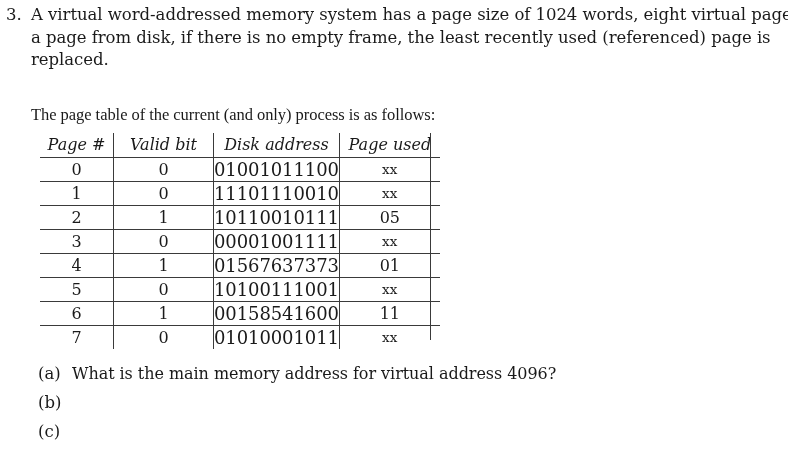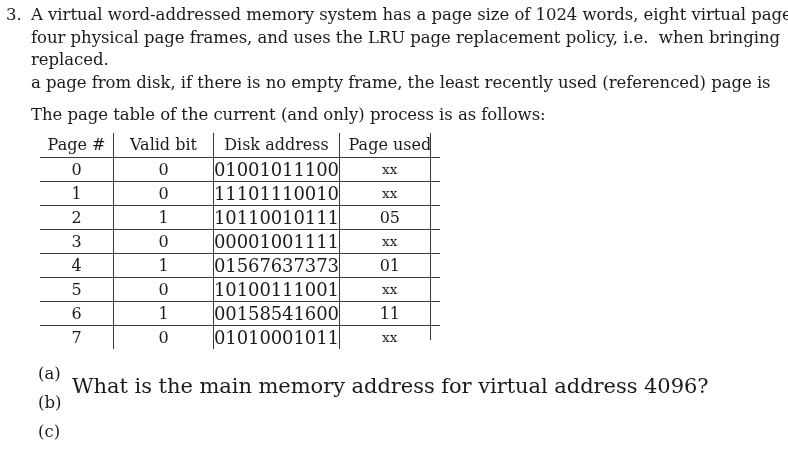--- a/index.html
+++ b/index.html
@@ -54,20 +54,21 @@
 
   
   .table-intro {
     position: absolute;
     left: 31px;
     top: 104px;
     font-size: 16.5px;
     line-height: 22px;
     white-space: pre;
     letter-spacing: -0.05px;
+    font-family: Liberation Serif, serif;
   }
 
   
   .ptable-wrap {
     position: absolute;
     left: 40px;
     top: 133px;
   }
 
   table.ptable {
@@ -96,20 +97,21 @@
   table.ptable th.sep,
   table.ptable td.sep {
     border-left: 1.3px solid #3a3a3a;
   }
 
   
   table.ptable thead th {
     border-bottom: 1.3px solid #3a3a3a;
     height: 24px;
     line-height: 24px;
+    font-style: italic;
   }
 
   
   table.ptable tbody tr + tr td {
     border-top: 1.3px solid #3a3a3a;
   }
 
   
   .rule-right {
     position: absolute;
@@ -153,39 +155,38 @@
     position: absolute;
     left: 38px;
     top: 0;
     font-size: 16.5px;
     line-height: 24px;
   }
 
   .subq-text {
     position: absolute;
     left: 72px;
-    top: 12px;
-    font-size: 21px;
+    top: 0;
+    font-size: 16px;
     line-height: 24px;
     white-space: pre;
     letter-spacing: -0.05px;
   }
 </style>
 </head>
 <body>
 
 <div id="page">
 
   <div class="problem">
     <div class="prob-number">3.</div>
     <div class="prob-body">
       <div class="pline">A virtual word-addressed memory system has a page size of 1024 words, eight virtual pages,</div>
-      <div class="pline">four physical page frames, and uses the LRU page replacement policy, i.e.  when bringing</div>
+      <div class="pline">a page from disk, if there is no empty frame, the least recently used (referenced) page is</div>
       <div class="pline">replaced.</div>
-      <div class="pline">a page from disk, if there is no empty frame, the least recently used (referenced) page is</div>
     </div>
   </div>
 
   <div class="table-intro">The page table of the current (and only) process is as follows:</div>
 
   <div class="ptable-wrap">
     <table class="ptable">
       <thead>
         <tr>
           <th class="col-page">Page #</th>

